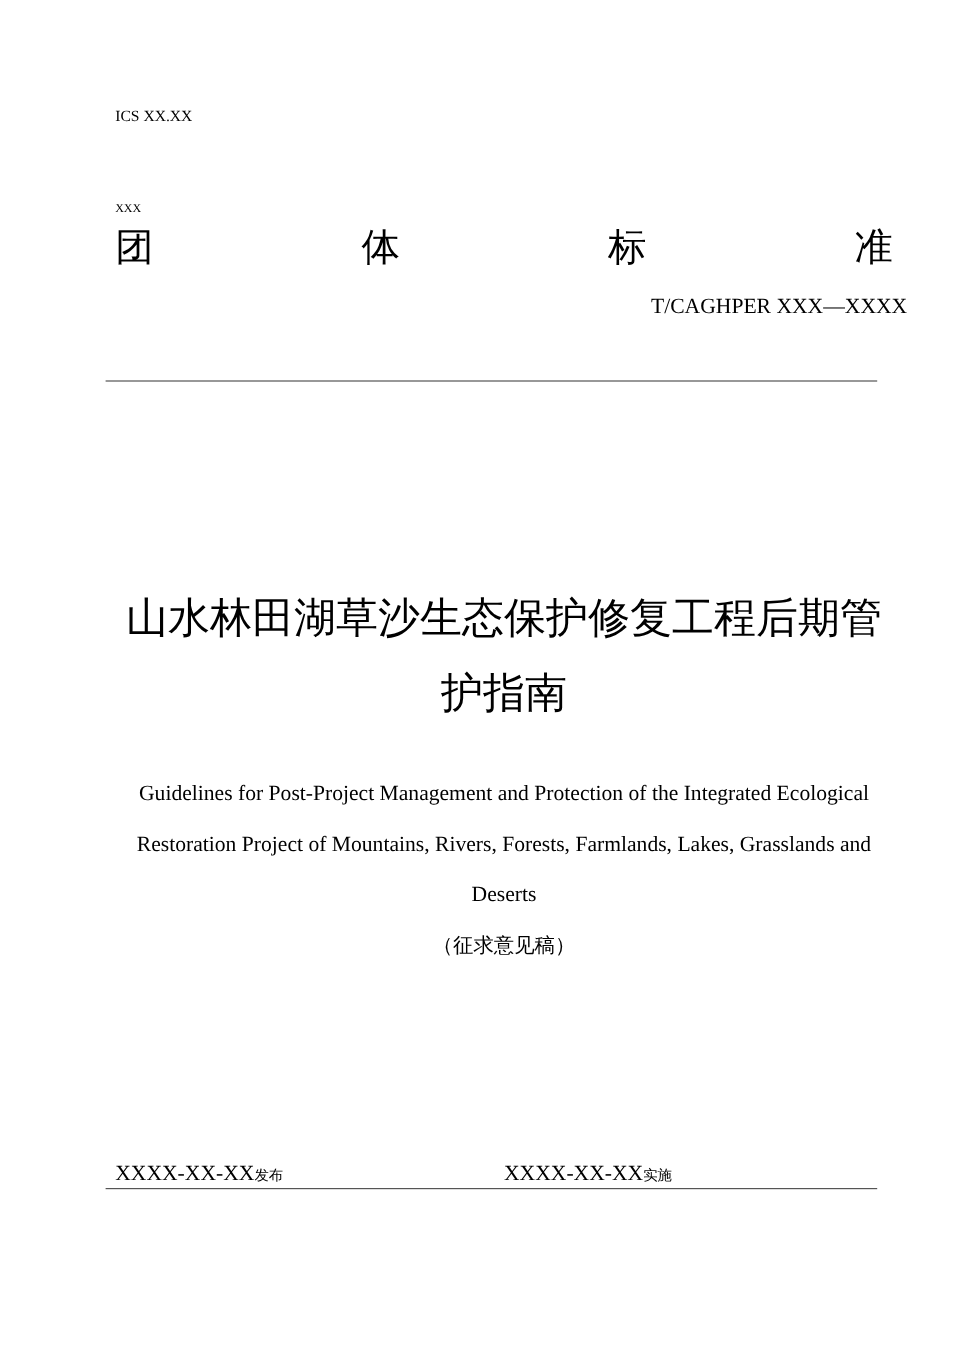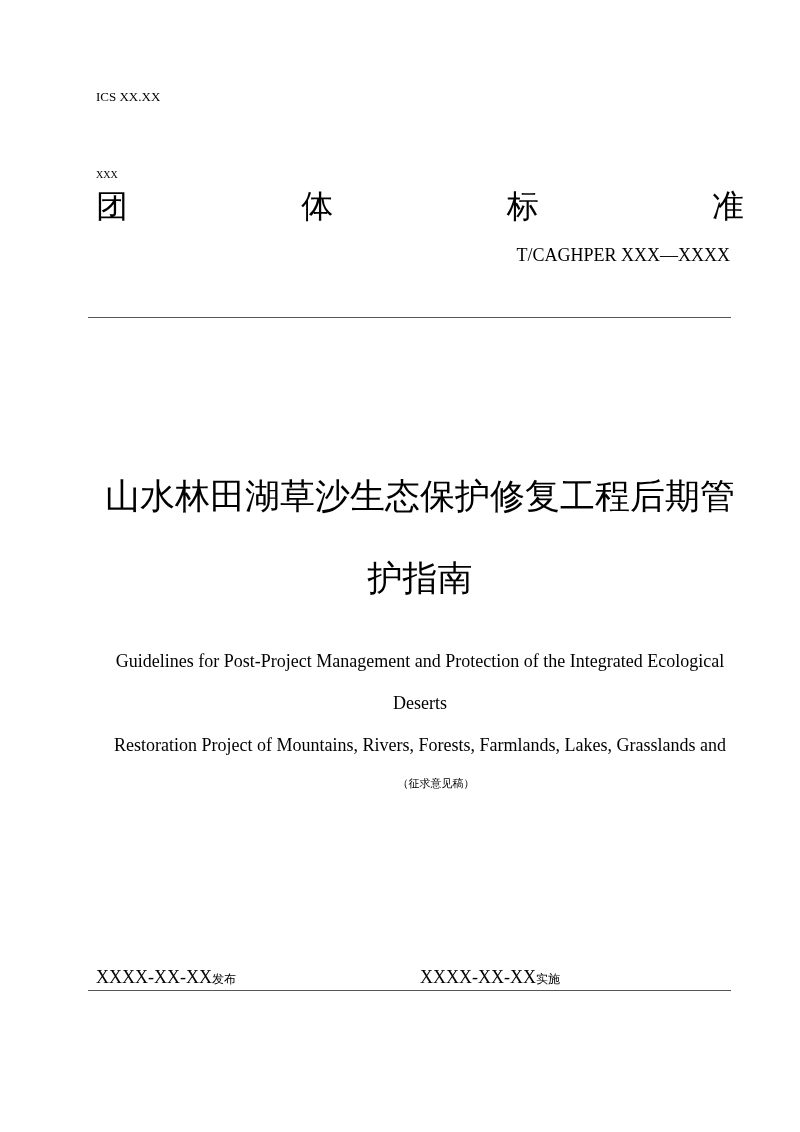--- a/index.html
+++ b/index.html
@@ -9,35 +9,35 @@
   }
   .abs { position: absolute; text-align: right; }
   .ics { left: 96px; top: 89px; font-size: 13px; }
   .xxx { left: 96px; top: 169px; font-size: 10px; }
   .tuanti {
     left: 96px; top: 186px; width: 648px; height: 40px;
     display: flex; justify-content: space-between;
     font-family: "DejaVu Sans", sans-serif; font-size: 32px; line-height: 40px;
   }
   .stdno {
-    right: 70px; top: 245px; font-size: 18px; text-align: right;
+    right: 44px; top: 245px; font-size: 18px; text-align: right;
   }
   .rule-top { left: 88px; top: 317px; width: 643px; height: 1px; background: #555; }
   .title-cn {
-    left: 90px; top: 472px; width: 660px; text-align: center;
+    left: 90px; top: 492px; width: 660px; text-align: center;
     font-family: "DejaVu Sans", sans-serif; font-size: 35px; line-height: 48px;
   }
   .title-cn2 { top: 554px; }
   .title-en {
     left: 90px; top: 640px; width: 660px; text-align: center;
     font-size: 18px; line-height: 42px;
   }
   .draft {
-    left: 106px; top: 776px; width: 660px; text-align: center;
-    font-family: "DejaVu Sans", sans-serif; font-size: 11px;
+    left: 90px; top: 776px; width: 660px; text-align: center;
+    font-family: "DejaVu Sans", sans-serif; font-size: 17px;
   }
   .pub { left: 96px; top: 967px; font-size: 18px; }
   .impl { left: 420px; top: 967px; font-size: 18px; }
   .pub .cn, .impl .cn { font-family: "DejaVu Sans", sans-serif; font-size: 12px; }
   .rule-bot { left: 88px; top: 990px; width: 643px; height: 1px; background: #555; }
 </style>
 </head>
 <body>
 
 <div class="abs ics">ICS XX.XX</div>
@@ -52,22 +52,22 @@
 
 <div class="abs stdno">T/CAGHPER XXX—XXXX</div>
 
 <div class="abs rule-top"></div>
 
 <div class="abs title-cn">山水林田湖草沙生态保护修复工程后期管</div>
 <div class="abs title-cn title-cn2">护指南</div>
 
 <div class="abs title-en">
   <div>Guidelines for Post-Project Management and Protection of the Integrated Ecological</div>
+  <div>Restoration Project of Mountains, Rivers, Forests, Farmlands, Lakes, Grasslands and</div>
   <div>Deserts</div>
-  <div>Restoration Project of Mountains, Rivers, Forests, Farmlands, Lakes, Grasslands and</div>
 </div>
 
 <div class="abs draft">（征求意见稿）</div>
 
 <div class="abs pub">
   <span>XXXX-XX-XX</span><span class="cn">发布</span>
 </div>
 <div class="abs impl">
   <span>XXXX-XX-XX</span><span class="cn">实施</span>
 </div>

